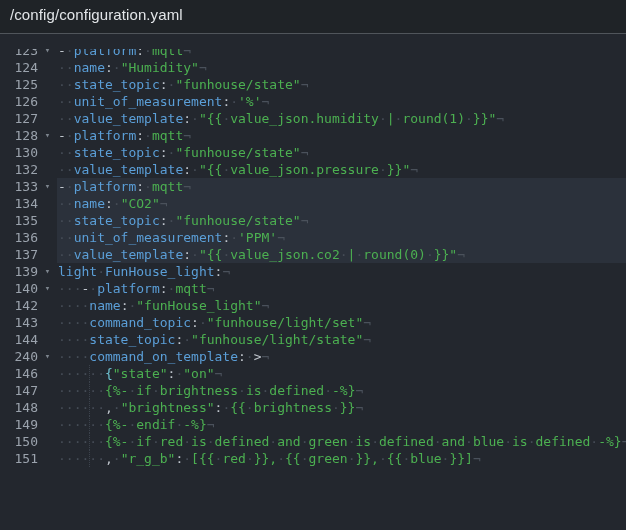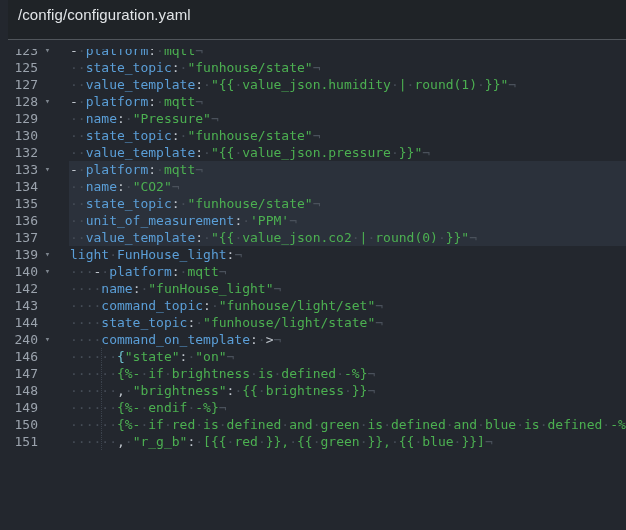--- a/index.html
+++ b/index.html
@@ -10,21 +10,21 @@
     --c-header-text:#e2e5e8;
   }
   html,body{margin:0;padding:0;}
   #screen{
     position:relative; width:626px; height:530px; overflow:hidden;
     background:var(--c-bg-editor);
     font-family:"DejaVu Sans Mono","Liberation Mono",monospace;
   }
   
   #header{
-    position:absolute; top:0; left:8px; right:0; height:40px;
+    position:absolute; top:0; left:0; right:0; height:34px;
     background:var(--c-bg-header);
     border-bottom:1px solid var(--c-sep);
     box-sizing:border-box;
   }
   #file-path{
     position:absolute; top:6px; left:10px;
     font-family:"Liberation Sans","DejaVu Sans",sans-serif;
     font-size:15px; color:var(--c-header-text); letter-spacing:0.1px;
   }
   
@@ -36,21 +36,21 @@
   .line{ display:flex; height:17px; line-height:17px; font-size:13px; white-space:pre; }
   .gutter-num{
     flex:none; width:38px; text-align:right; color:var(--c-num);
     user-select:none;
   }
   .fold-cell{
     flex:none; width:19px; text-align:center; color:var(--c-fold);
     font-size:9px; line-height:17px; user-select:none;
   }
   .content{
-    flex:1; position:relative; padding-left:1px; min-width:0; overflow:hidden;margin-left:12px;
+    flex:1; position:relative; padding-left:1px; min-width:0; overflow:hidden;
   }
   .line.sel .content{ background:var(--c-sel); }
   .tk-k{ color:var(--c-key); }
   .tk-v{ color:var(--c-str); }
   .tk-p{ color:var(--c-punc); }
   .tk-b{ color:var(--c-brace); }
   .ws-dot{ color:var(--c-ws); }
   .nl-mark{ color:var(--c-nl); }
   .indent-guide{
     position:absolute; top:0; bottom:0; left:32px; width:0;
@@ -69,24 +69,25 @@
 </head>
 <body>
 
 <div id="screen">
   <div id="header">
     <div id="file-path">/config/configuration.yaml</div>
   </div>
   <div id="editor">
     <div id="lines">
         <div class="line"><div class="gutter-num">123</div><div class="fold-cell">▾</div><div class="content"><span class="tk-p">-</span><span class="ws-dot">·</span><span class="tk-k">platform</span><span class="tk-p">:</span><span class="ws-dot">·</span><span class="tk-v">mqtt</span><span class="nl-mark">¬</span></div></div>
+        <div class="line"><div class="gutter-num">124</div><div class="fold-cell"></div><div class="content"><span class="ws-dot">·</span><span class="ws-dot">·</span><span class="tk-k">name</span><span class="tk-p">:</span><span class="ws-dot">·</span><span class="tk-v">"Humidity"</span><span class="nl-mark">¬</span></div></div>
         <div class="line"><div class="gutter-num">125</div><div class="fold-cell"></div><div class="content"><span class="ws-dot">·</span><span class="ws-dot">·</span><span class="tk-k">state_topic</span><span class="tk-p">:</span><span class="ws-dot">·</span><span class="tk-v">"funhouse/state"</span><span class="nl-mark">¬</span></div></div>
+        <div class="line"><div class="gutter-num">126</div><div class="fold-cell"></div><div class="content"><span class="ws-dot">·</span><span class="ws-dot">·</span><span class="tk-k">unit_of_measurement</span><span class="tk-p">:</span><span class="ws-dot">·</span><span class="tk-v">'%'</span><span class="nl-mark">¬</span></div></div>
         <div class="line"><div class="gutter-num">127</div><div class="fold-cell"></div><div class="content"><span class="ws-dot">·</span><span class="ws-dot">·</span><span class="tk-k">value_template</span><span class="tk-p">:</span><span class="ws-dot">·</span><span class="tk-v">"{{</span><span class="ws-dot">·</span><span class="tk-v">value_json.humidity</span><span class="ws-dot">·</span><span class="tk-v">|</span><span class="ws-dot">·</span><span class="tk-v">round(1)</span><span class="ws-dot">·</span><span class="tk-v">}}"</span><span class="nl-mark">¬</span></div></div>
         <div class="line"><div class="gutter-num">128</div><div class="fold-cell">▾</div><div class="content"><span class="tk-p">-</span><span class="ws-dot">·</span><span class="tk-k">platform</span><span class="tk-p">:</span><span class="ws-dot">·</span><span class="tk-v">mqtt</span><span class="nl-mark">¬</span></div></div>
-        <div class="line"><div class="gutter-num">129</div><div class="fold-cell"></div><div class="content"><span class="ws-dot">·</span><span class="ws-dot">·</span><span class="tk-k">name</span><span class="tk-p">:</span><span class="ws-dot">·</span><span class="tk-v">"Pressure"</span><span class="nl-mark">¬</span></div></div>
         <div class="line"><div class="gutter-num">130</div><div class="fold-cell"></div><div class="content"><span class="ws-dot">·</span><span class="ws-dot">·</span><span class="tk-k">state_topic</span><span class="tk-p">:</span><span class="ws-dot">·</span><span class="tk-v">"funhouse/state"</span><span class="nl-mark">¬</span></div></div>
         <div class="line"><div class="gutter-num">132</div><div class="fold-cell"></div><div class="content"><span class="ws-dot">·</span><span class="ws-dot">·</span><span class="tk-k">value_template</span><span class="tk-p">:</span><span class="ws-dot">·</span><span class="tk-v">"{{</span><span class="ws-dot">·</span><span class="tk-v">value_json.pressure</span><span class="ws-dot">·</span><span class="tk-v">}}"</span><span class="nl-mark">¬</span></div></div>
         <div class="line sel"><div class="gutter-num">133</div><div class="fold-cell">▾</div><div class="content"><span class="tk-p">-</span><span class="ws-dot">·</span><span class="tk-k">platform</span><span class="tk-p">:</span><span class="ws-dot">·</span><span class="tk-v">mqtt</span><span class="nl-mark">¬</span></div></div>
         <div class="line sel"><div class="gutter-num">134</div><div class="fold-cell"></div><div class="content"><span class="ws-dot">·</span><span class="ws-dot">·</span><span class="tk-k">name</span><span class="tk-p">:</span><span class="ws-dot">·</span><span class="tk-v">"CO2"</span><span class="nl-mark">¬</span></div></div>
         <div class="line sel"><div class="gutter-num">135</div><div class="fold-cell"></div><div class="content"><span class="ws-dot">·</span><span class="ws-dot">·</span><span class="tk-k">state_topic</span><span class="tk-p">:</span><span class="ws-dot">·</span><span class="tk-v">"funhouse/state"</span><span class="nl-mark">¬</span></div></div>
         <div class="line sel"><div class="gutter-num">136</div><div class="fold-cell"></div><div class="content"><span class="ws-dot">·</span><span class="ws-dot">·</span><span class="tk-k">unit_of_measurement</span><span class="tk-p">:</span><span class="ws-dot">·</span><span class="tk-v">'PPM'</span><span class="nl-mark">¬</span></div></div>
         <div class="line sel"><div class="gutter-num">137</div><div class="fold-cell"></div><div class="content"><span class="ws-dot">·</span><span class="ws-dot">·</span><span class="tk-k">value_template</span><span class="tk-p">:</span><span class="ws-dot">·</span><span class="tk-v">"{{</span><span class="ws-dot">·</span><span class="tk-v">value_json.co2</span><span class="ws-dot">·</span><span class="tk-v">|</span><span class="ws-dot">·</span><span class="tk-v">round(0)</span><span class="ws-dot">·</span><span class="tk-v">}}"</span><span class="nl-mark">¬</span></div></div>
         <div class="line"><div class="gutter-num">139</div><div class="fold-cell">▾</div><div class="content"><span class="tk-k">light</span><span class="ws-dot">·</span><span class="tk-k">FunHouse_light</span><span class="tk-p">:</span><span class="nl-mark">¬</span></div></div>
         <div class="line"><div class="gutter-num">140</div><div class="fold-cell">▾</div><div class="content"><span class="ws-dot">·</span><span class="ws-dot">·</span><span class="ws-dot">·</span><span class="tk-p">-</span><span class="ws-dot">·</span><span class="tk-k">platform</span><span class="tk-p">:</span><span class="ws-dot">·</span><span class="tk-v">mqtt</span><span class="nl-mark">¬</span></div></div>
         <div class="line"><div class="gutter-num">142</div><div class="fold-cell"></div><div class="content"><span class="ws-dot">·</span><span class="ws-dot">·</span><span class="ws-dot">·</span><span class="ws-dot">·</span><span class="tk-k">name</span><span class="tk-p">:</span><span class="ws-dot">·</span><span class="tk-v">"funHouse_light"</span><span class="nl-mark">¬</span></div></div>

